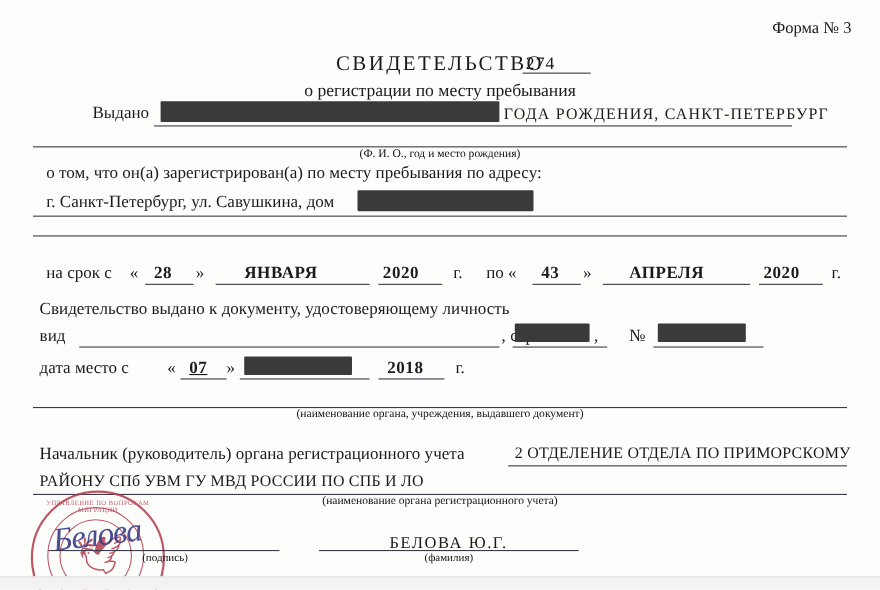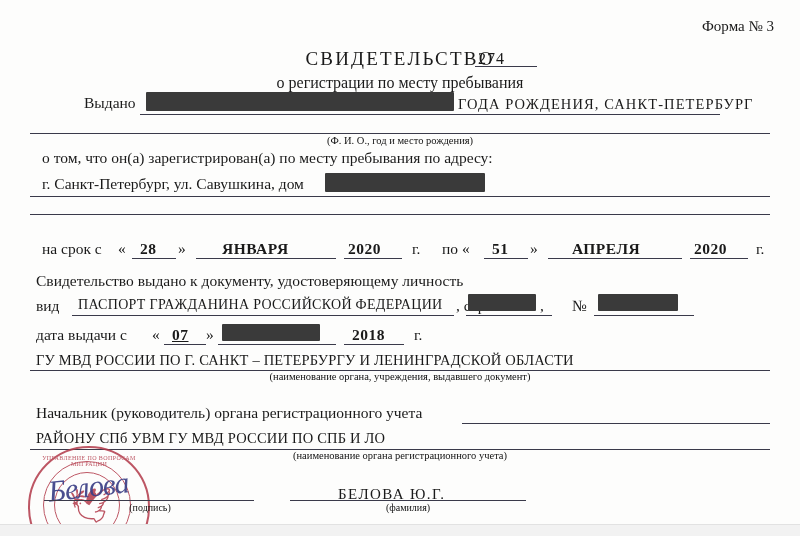--- a/index.html
+++ b/index.html
@@ -160,20 +160,21 @@
     top: 524px;
     width: 800px;
     height: 12px;
     background: #f2f2f2;
     border-top: 1px solid #e2e2e2;
   }
   .fio-name {
     position: absolute;
     font-size: 15px;
     letter-spacing: 1.4px;
+    margin-left: 16px;
   }
 </style>
 </head>
 <body>
 
 <div class="page">
 
   <div class="form-no">Форма № 3</div>
 
   <div class="title-block">
@@ -200,55 +201,54 @@
   <div class="row" style="left:118px; top:240px;">«</div>
   <div class="row bold-val" style="left:140px; top:240px;">28</div>
   <div class="row" style="left:178px; top:240px;">»</div>
   <div class="line" style="left:132px; top:258px; width:44px;"></div>
   <div class="row bold-val" style="left:222px; top:240px;">ЯНВАРЯ</div>
   <div class="line" style="left:196px; top:258px; width:140px;"></div>
   <div class="row bold-val" style="left:348px; top:240px;">2020</div>
   <div class="line" style="left:344px; top:258px; width:58px;"></div>
   <div class="row" style="left:412px; top:240px;">г.</div>
   <div class="row" style="left:442px; top:240px;">по «</div>
-  <div class="row bold-val" style="left:492px; top:240px;">51</div>
+  <div class="row bold-val" style="left:492px; top:240px;">43</div>
   <div class="row" style="left:530px; top:240px;">»</div>
   <div class="line" style="left:484px; top:258px; width:44px;"></div>
   <div class="row bold-val" style="left:572px; top:240px;">АПРЕЛЯ</div>
   <div class="line" style="left:548px; top:258px; width:134px;"></div>
   <div class="row bold-val" style="left:694px; top:240px;">2020</div>
   <div class="line" style="left:690px; top:258px; width:58px;"></div>
   <div class="row" style="left:756px; top:240px;">г.</div>
 
   <div class="row" style="left:36px; top:272px;">Свидетельство выдано к документу, удостоверяющему личность</div>
 
   <div class="row" style="left:36px; top:297px;">вид</div>
-  <div class="row" style="left:78px; top:297px; font-size:14px; letter-spacing:0.3px;">ПАСПОРТ ГРАЖДАНИНА РОССИЙСКОЙ ФЕДЕРАЦИИ</div>
   <div class="line" style="left:72px; top:315px; width:382px;"></div>
   <div class="row" style="left:456px; top:297px;">, серия</div>
   <div class="line" style="left:466px; top:315px; width:86px;"></div>
   <div class="row" style="left:540px; top:297px;">,</div>
   <div class="row" style="left:572px; top:297px;">№</div>
   <div class="line" style="left:594px; top:315px; width:100px;"></div>
 
-  <div class="row" style="left:36px; top:326px;">дата выдачи с</div>
+  <div class="row" style="left:36px; top:326px;">дата место с</div>
   <div class="row" style="left:152px; top:326px;">«</div>
   <div class="row bold-val" style="left:172px; top:326px;text-decoration:underline;">07</div>
   <div class="row" style="left:206px; top:326px;">»</div>
   <div class="line" style="left:164px; top:344px; width:42px;"></div>
   <div class="line" style="left:218px; top:344px; width:118px;"></div>
   <div class="row bold-val" style="left:352px; top:326px;">2018</div>
   <div class="line" style="left:344px; top:344px; width:60px;"></div>
   <div class="row" style="left:414px; top:326px;">г.</div>
 
-  <div class="row" style="left:36px; top:352px; font-size:14.5px; letter-spacing:0.2px;">ГУ  МВД  РОССИИ  ПО  Г. САНКТ – ПЕТЕРБУРГУ  И  ЛЕНИНГРАДСКОЙ ОБЛАСТИ</div>
   <div class="line" style="left:30px; top:370px; width:740px;"></div>
   <div class="caption" style="top:371px;">(наименование органа, учреждения, выдавшего документ)</div>
 
   <div class="row" style="left:36px; top:404px;">Начальник (руководитель) органа регистрационного учета</div>
+  <div class="row" style="left:468px; top:404px; font-size:14.5px; letter-spacing:0.2px;">2 ОТДЕЛЕНИЕ ОТДЕЛА  ПО ПРИМОРСКОМУ</div>
   <div class="line" style="left:462px; top:423px; width:308px;"></div>
   <div class="row" style="left:36px; top:430px; font-size:14.5px; letter-spacing:0.2px;">РАЙОНУ СПб УВМ  ГУ  МВД  РОССИИ  ПО СПБ  И  ЛО</div>
   <div class="line" style="left:30px; top:449px; width:740px;"></div>
   <div class="caption" style="top:450px;">(наименование органа регистрационного учета)</div>
 
   <div class="stamp">
     <div class="stamp-inner"></div>
     <div class="stamp-inner2"></div>
     <div class="stamp-text-top">УПРАВЛЕНИЕ ПО ВОПРОСАМ МИГРАЦИИ</div>
     <div class="stamp-eagle">🕊</div>

